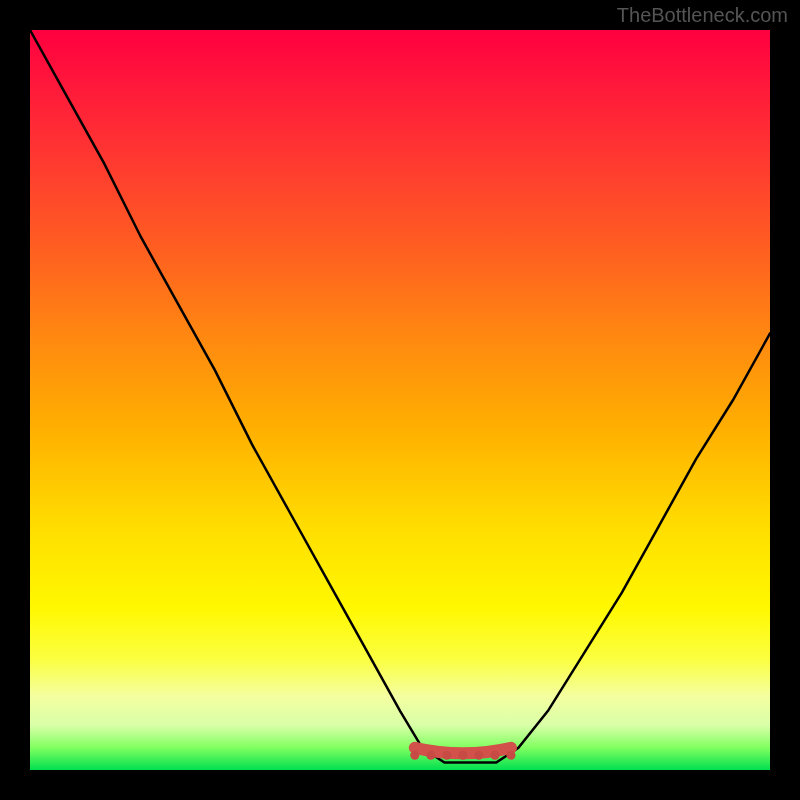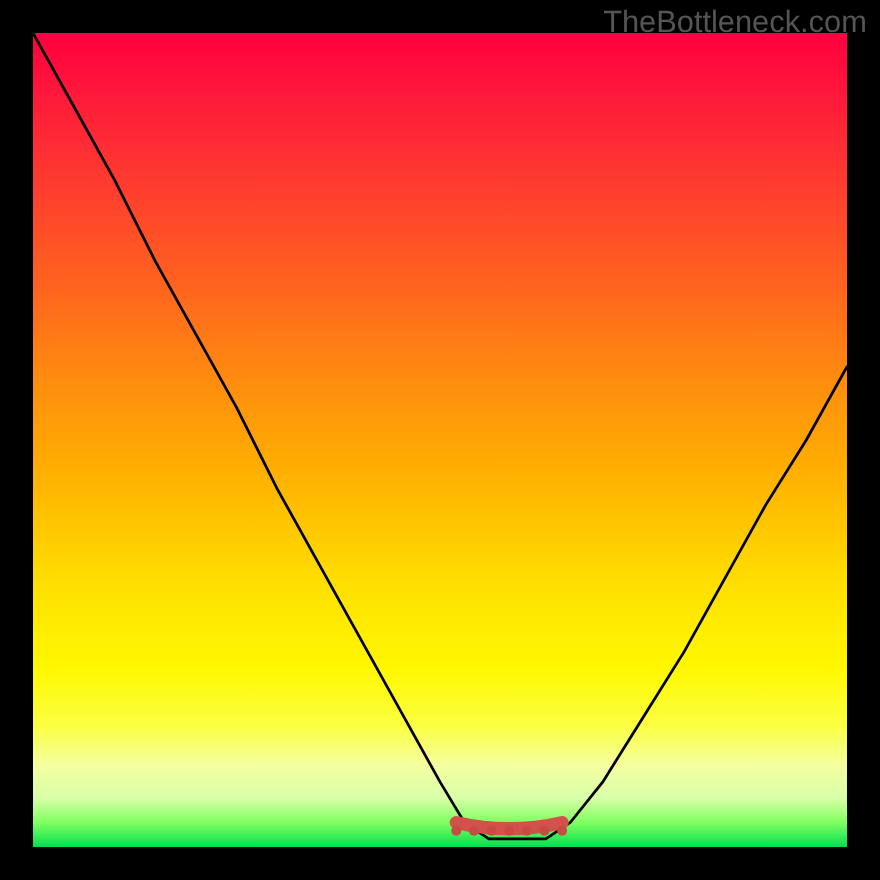--- a/index.html
+++ b/index.html
@@ -9,21 +9,21 @@
     background: #000;
     position: relative;
     overflow: hidden;
     font-family: Arial, sans-serif;
   }
   .watermark {
     position: absolute;
     top: 4px;
     right: 12px;
     color: #555;
-    font-size: 28px;
+    font-size: 20px;
     font-weight: 500;
     z-index: 10;
   }
   .plot-area {
     position: absolute;
     left: 30px;
     top: 30px;
     width: 740px;
     height: 740px;
     background: linear-gradient(to bottom,

